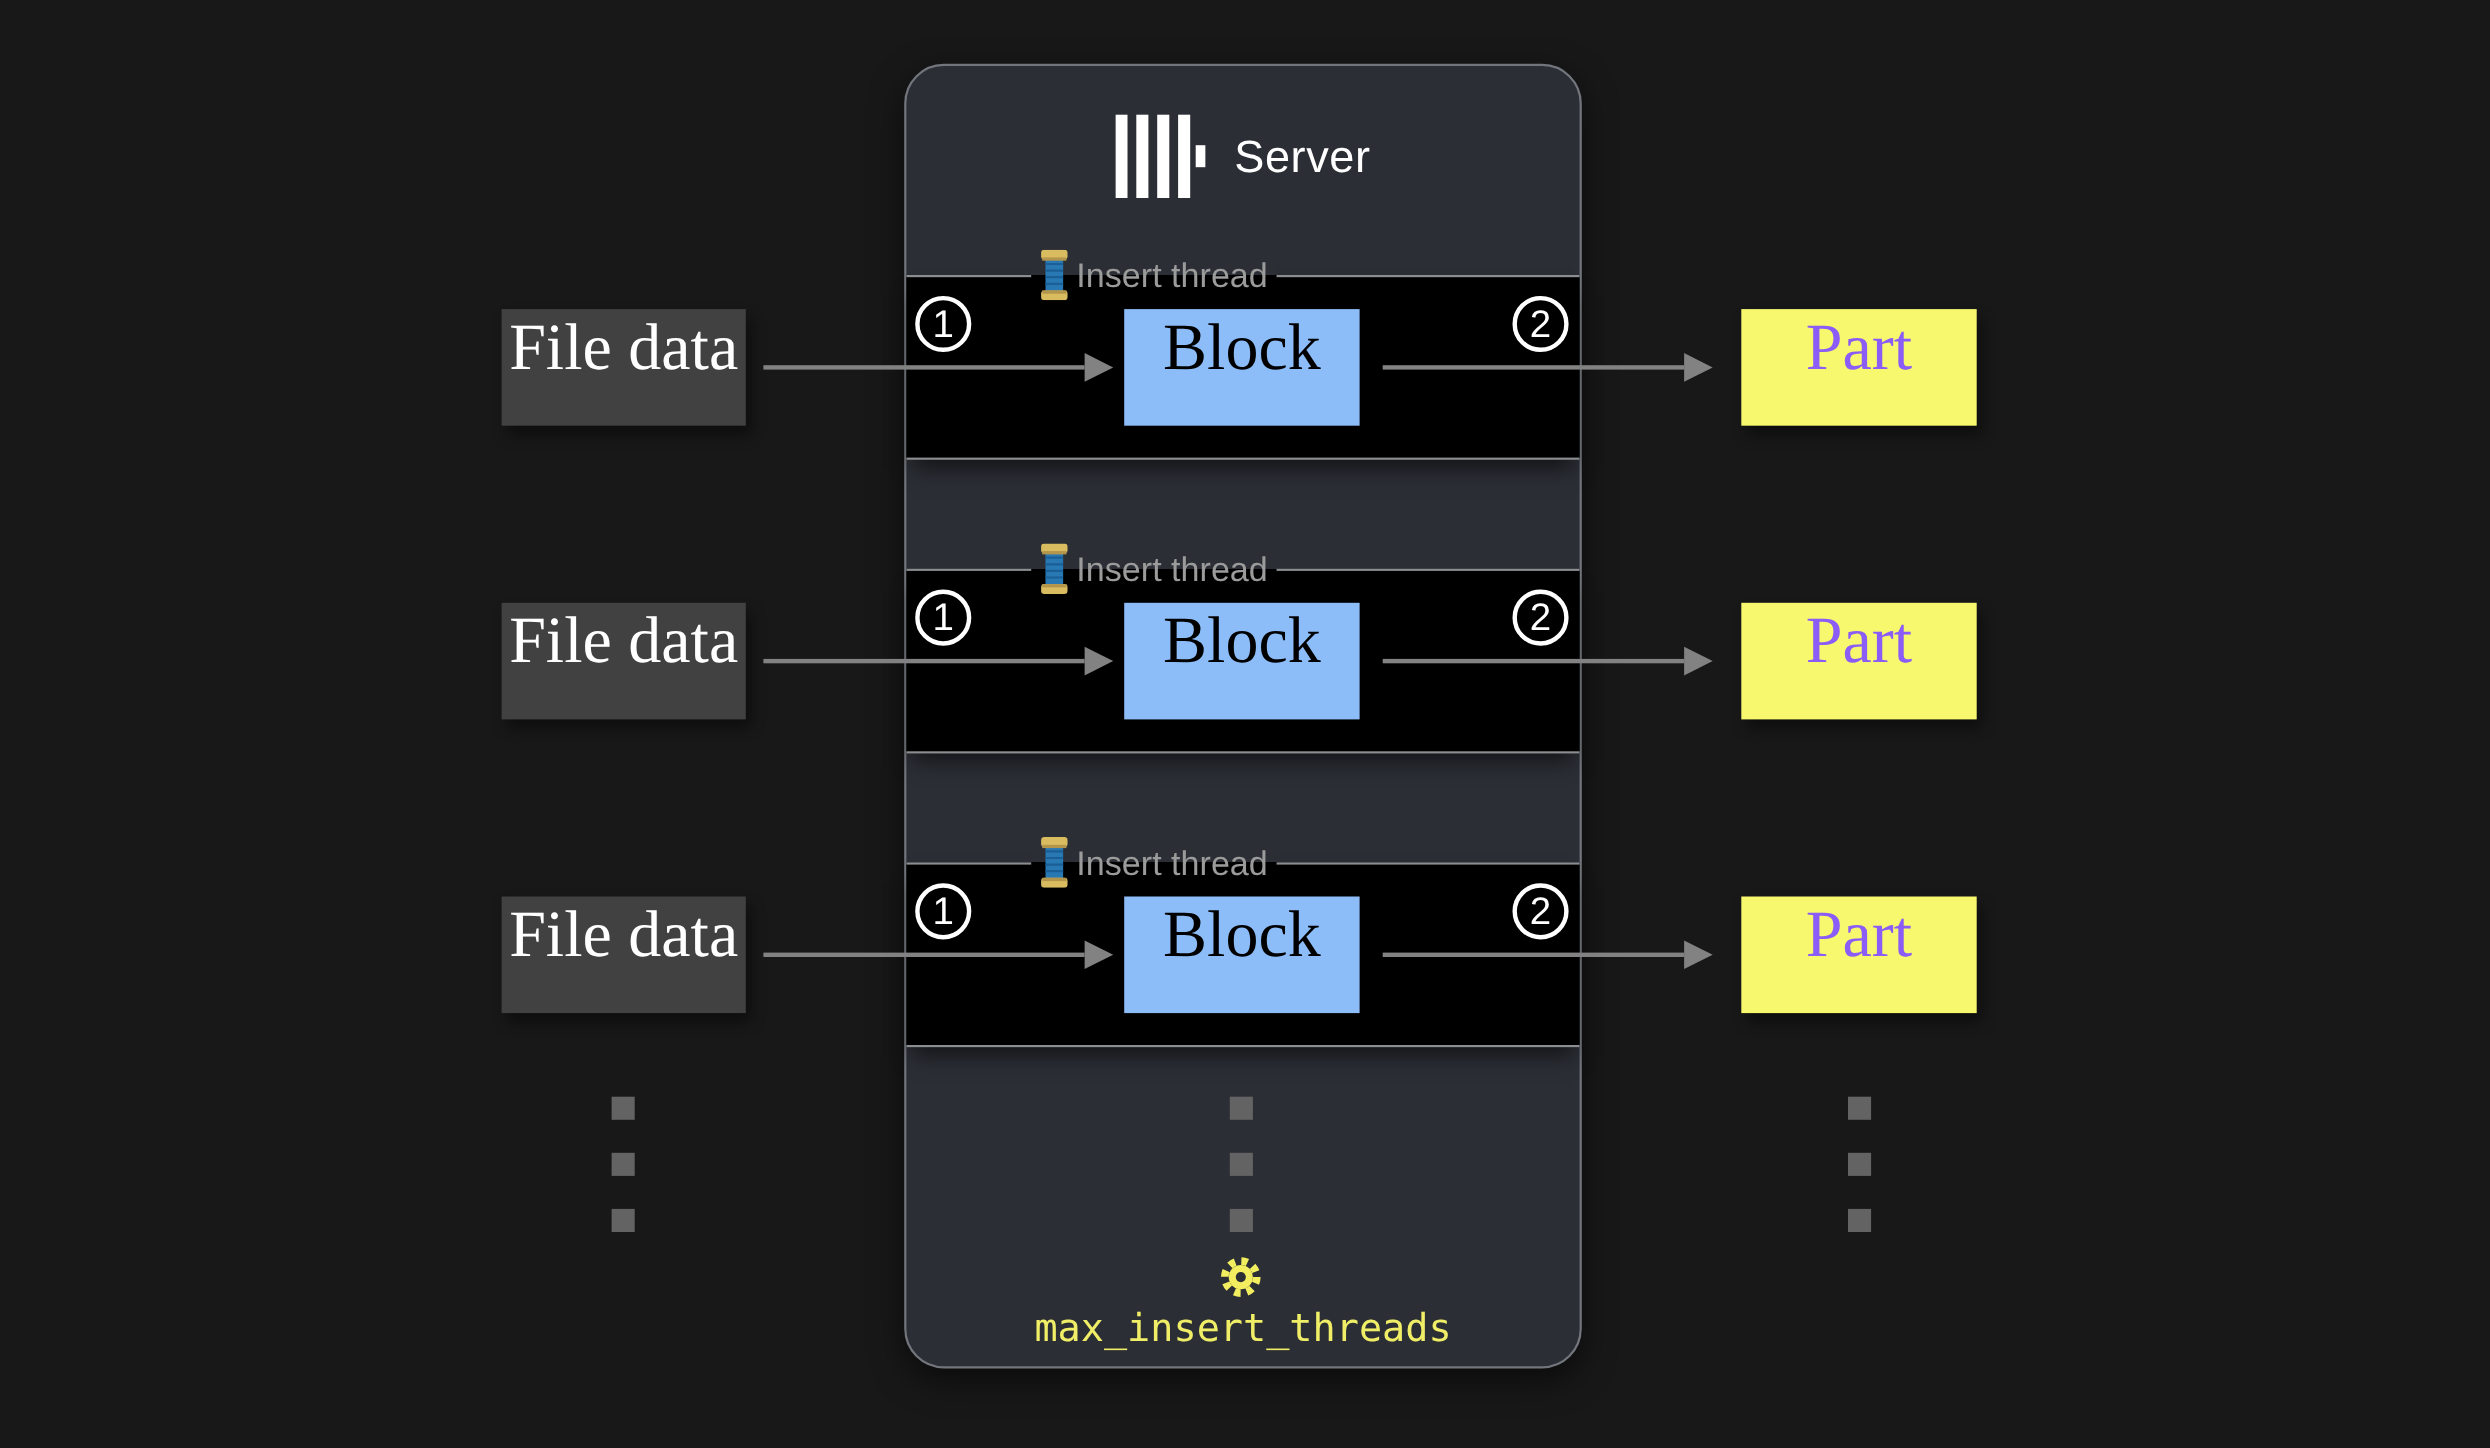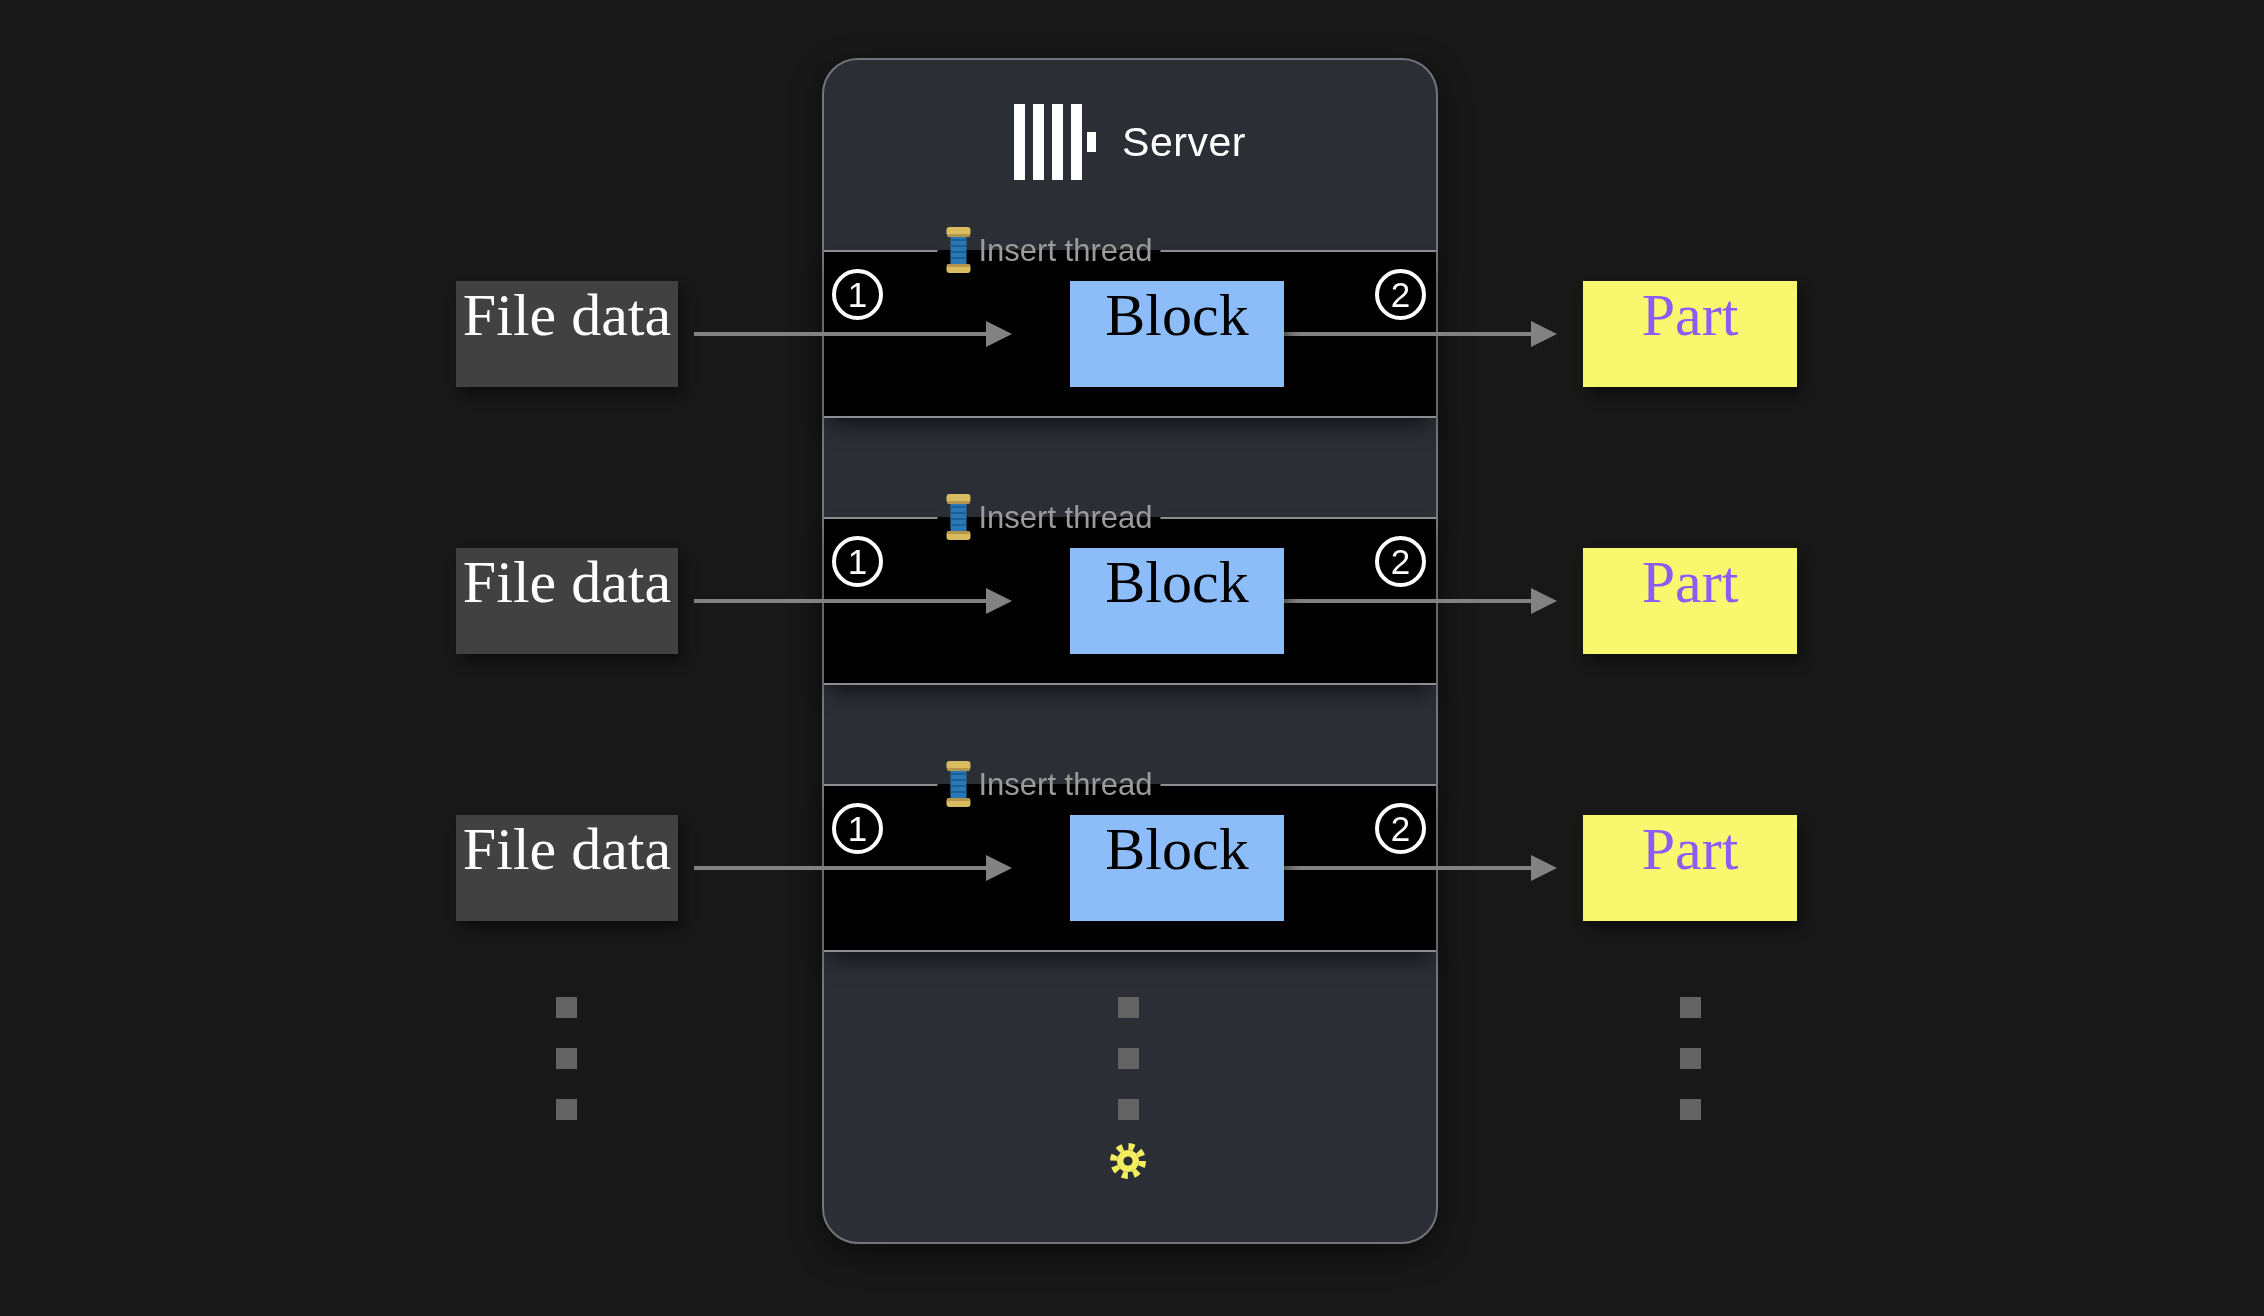--- a/index.html
+++ b/index.html
@@ -56,21 +56,21 @@
   .step-in{left:832px;}
   .step-out{left:1375px;}
   .node{
     position:absolute;top:calc(var(--cy) - 53px);height:106px;
     display:flex;align-items:flex-start;justify-content:center;
     font-size:60px;box-sizing:border-box;
     box-shadow:5px 8px 12px rgba(0,0,0,.45);
     font-family:Liberation Serif, serif;
   }
   .file-node{left:456px;width:222px;background:#414141;color:#ffffff;}
-  .block-node{left:1022px;width:214px;background:#8dbdf8;color:#000000;z-index:2;margin-left:48px;}
+  .block-node{left:1022px;width:214px;background:#8dbdf8;color:#000000;z-index:2;}
   .part-node{left:1583px;width:214px;background:#f8f86e;color:#8b5cf6;}
   
   .arrow{
     position:absolute;top:calc(var(--cy) - 13px);height:26px;
     display:flex;align-items:center;z-index:1;
   }
   .arrow-in{left:694px;width:318px;}
   .arrow-out{left:1257px;width:300px;}
   .arrow .shaft{flex:1;height:4px;background:#828282;}
   .arrow .head{
@@ -267,14 +267,15 @@
     <div class="dot"></div>
   </div>
 
   <div class="setting-gear">
     <svg width="40" height="40" viewBox="-20 -20 40 40">
       <circle r="14.5" fill="none" stroke="#f2ee5f" stroke-width="7" stroke-dasharray="5.7 5.7"></circle>
       <circle r="11" fill="#f2ee5f"></circle>
       <circle r="4.6" fill="#2b2e35"></circle>
     </svg>
   </div>
+  <div class="setting-label">max_insert_threads</div>
 
 </div>
 
 </body></html>

